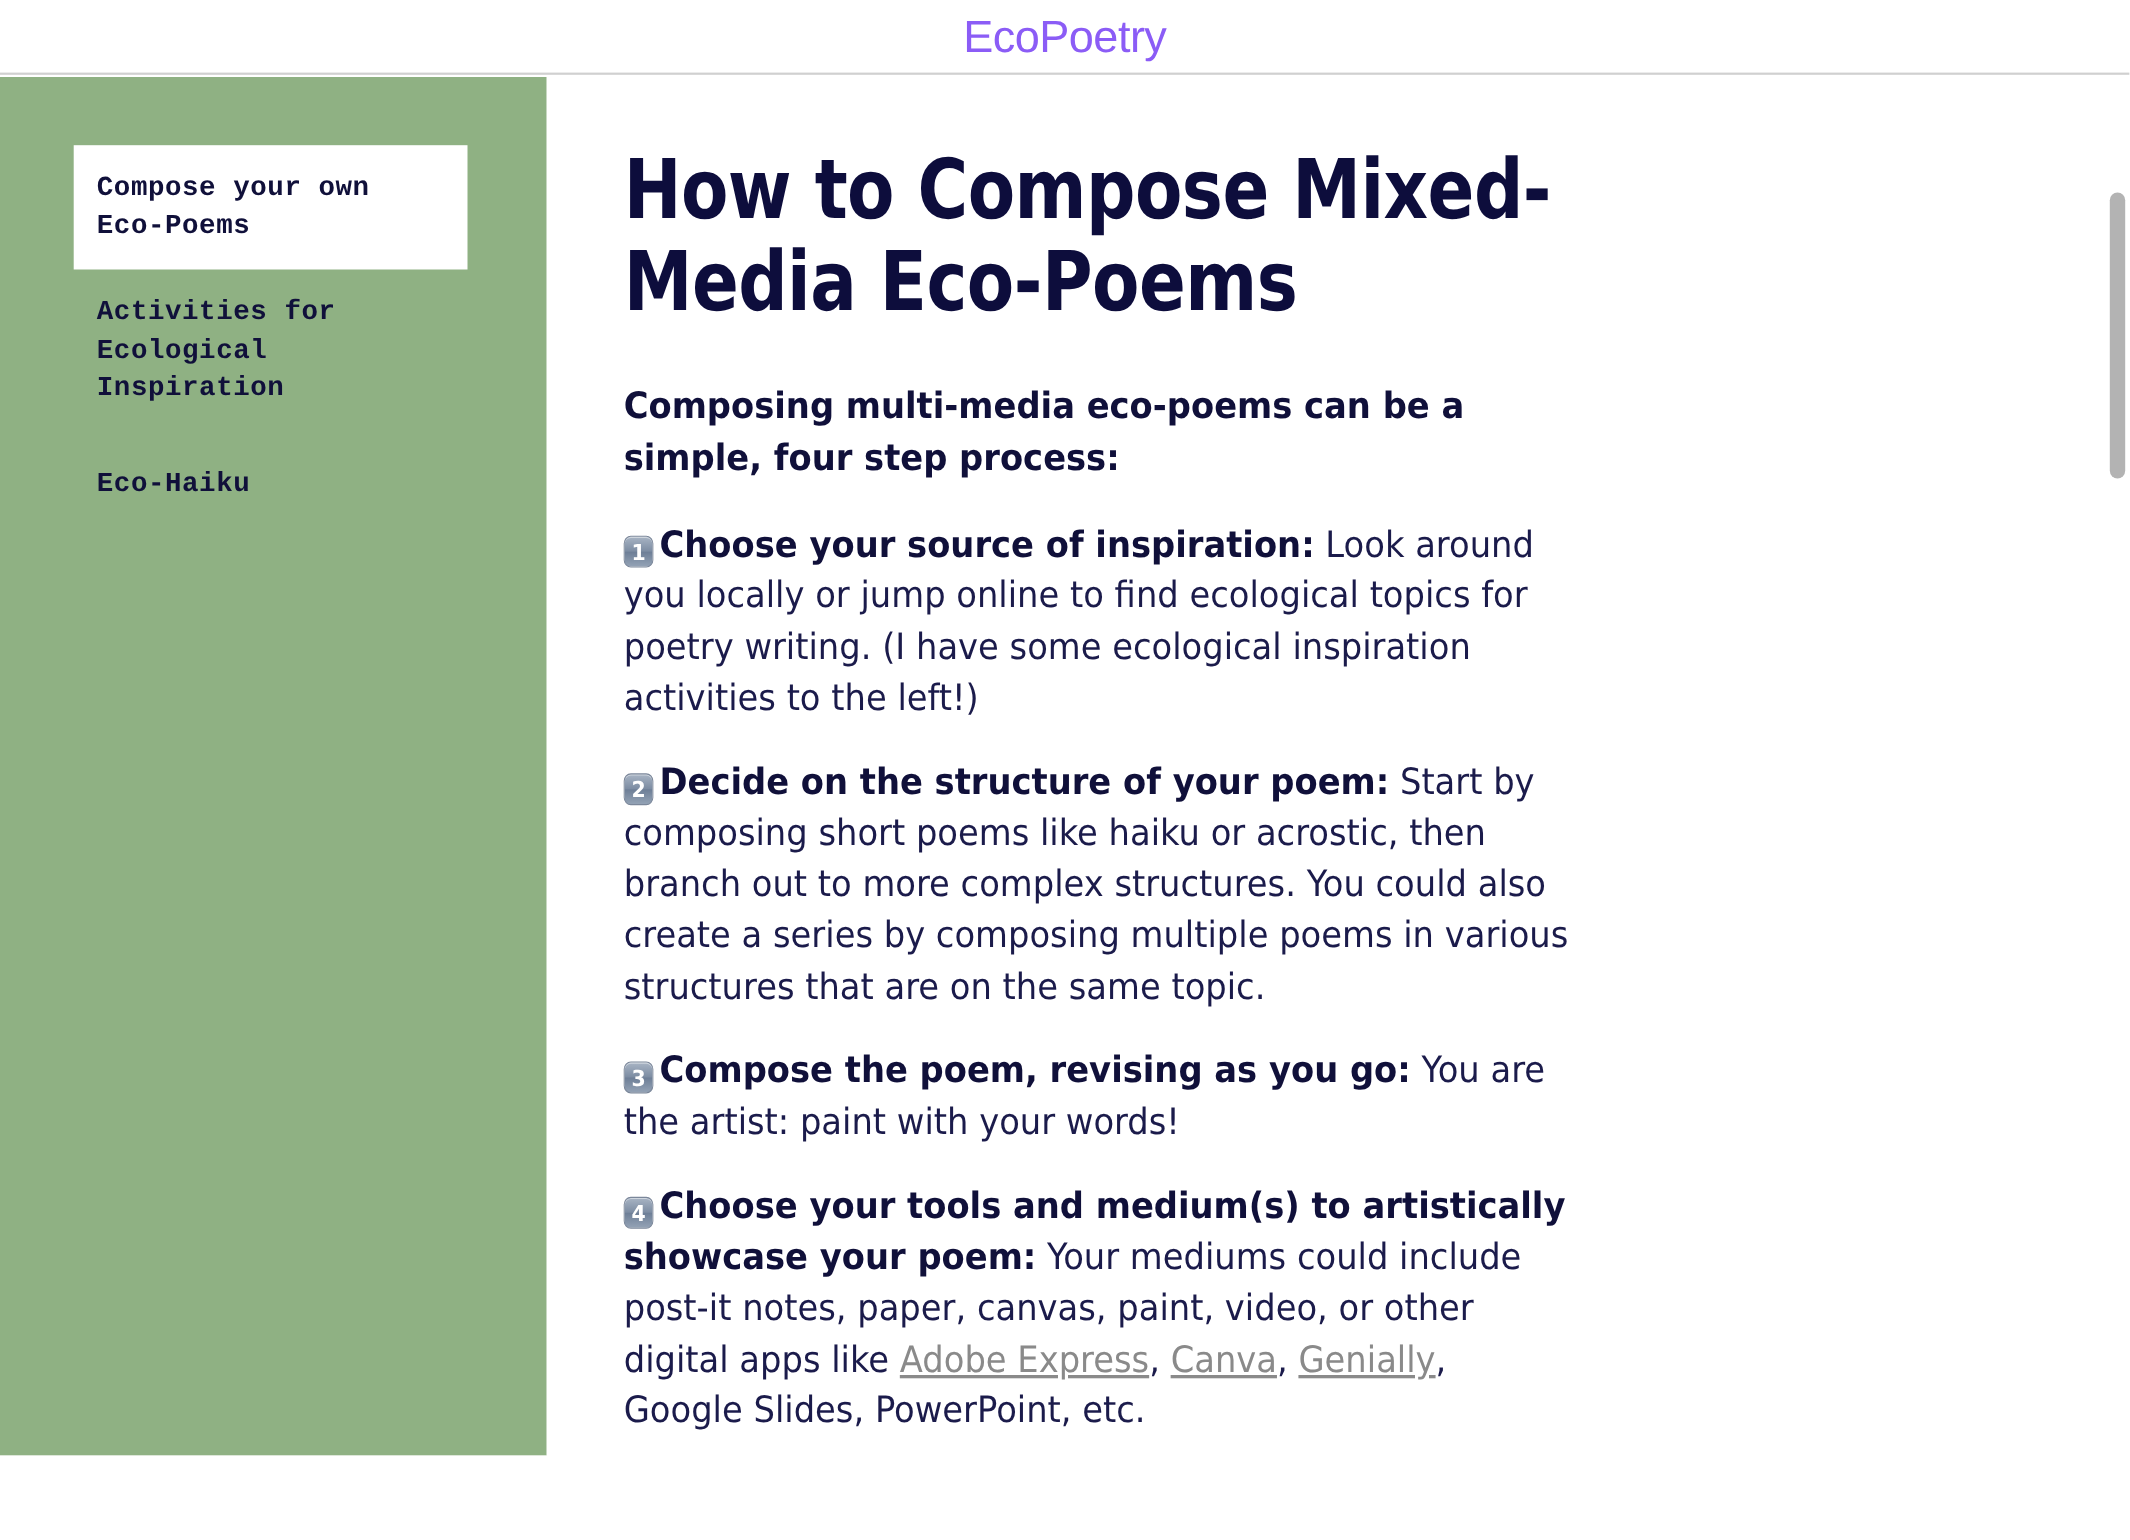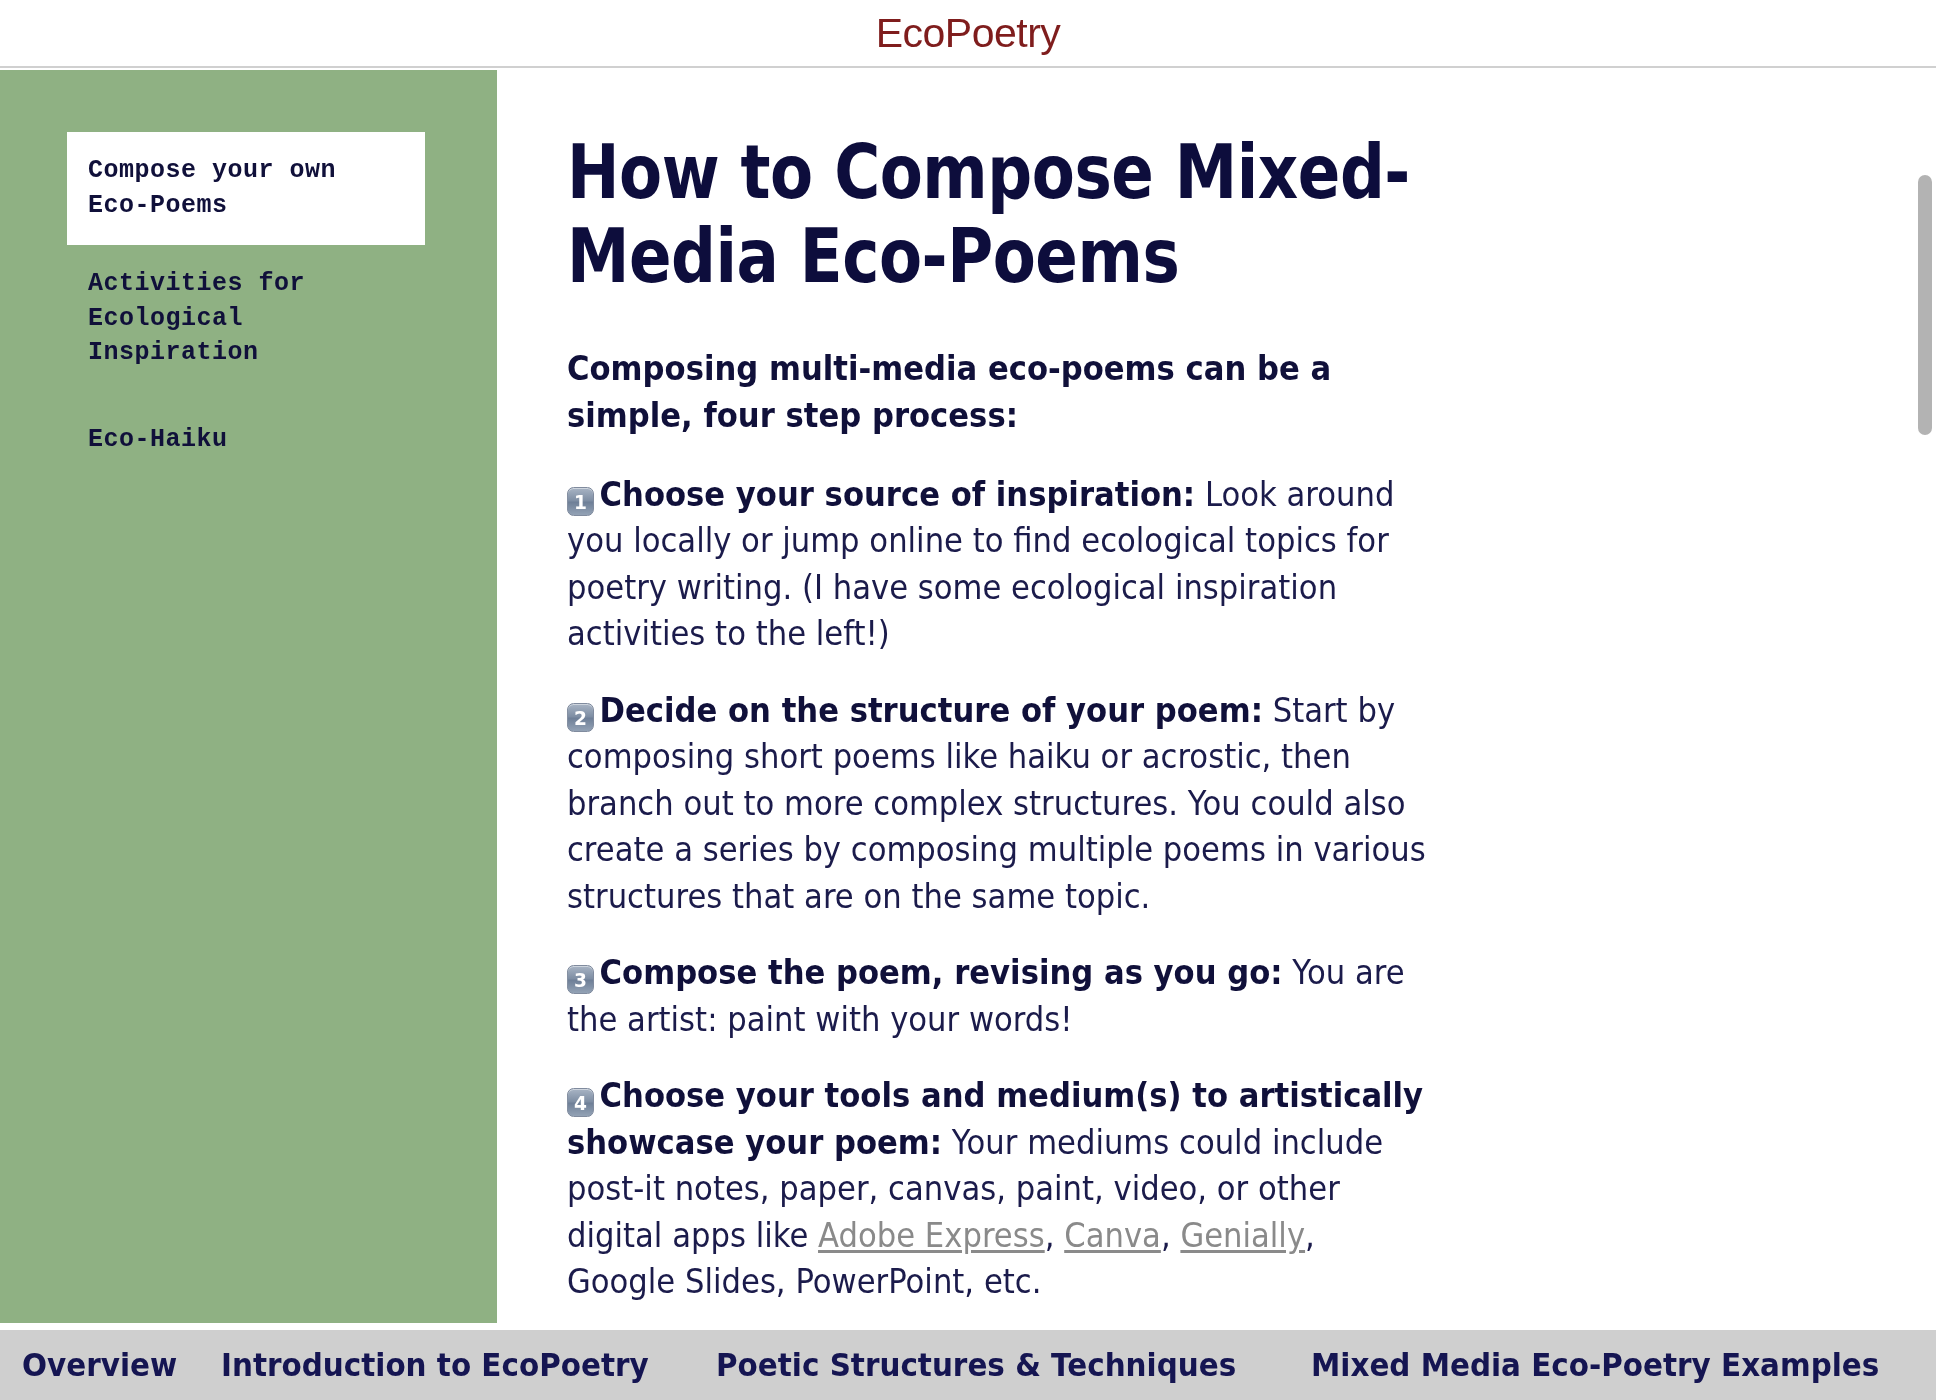--- a/index.html
+++ b/index.html
@@ -26,21 +26,21 @@
     border-bottom: 2px solid #d0d0d0;
     display: flex;
     align-items: center;
     justify-content: center;
   }
   #site-title {
     font-family: "Liberation Sans", sans-serif;
     font-size: 41px;
     font-weight: 400;
     letter-spacing: -0.5px;
-    color: #7f1d1d;
+    color: #8b5cf6;
     line-height: 1;
     text-align: right;
   }
 
   
   #body-area {
     position: absolute;
     left: 0; top: 70px;
     width: 1936px;
     height: 1260px;
@@ -241,20 +241,14 @@
 
       </div>
     </div>
 
     <div id="scroll-track">
       <div id="scroll-thumb"></div>
     </div>
 
   </div>
 
-  <div id="bottom-nav">
-    <div class="bnav-item">Overview</div>
-    <div class="bnav-item">Introduction to EcoPoetry</div>
-    <div class="bnav-item">Poetic Structures &amp; Techniques</div>
-    <div class="bnav-item">Mixed Media Eco-Poetry Examples</div>
-  </div>
 
 </div>
 
 </body></html>

